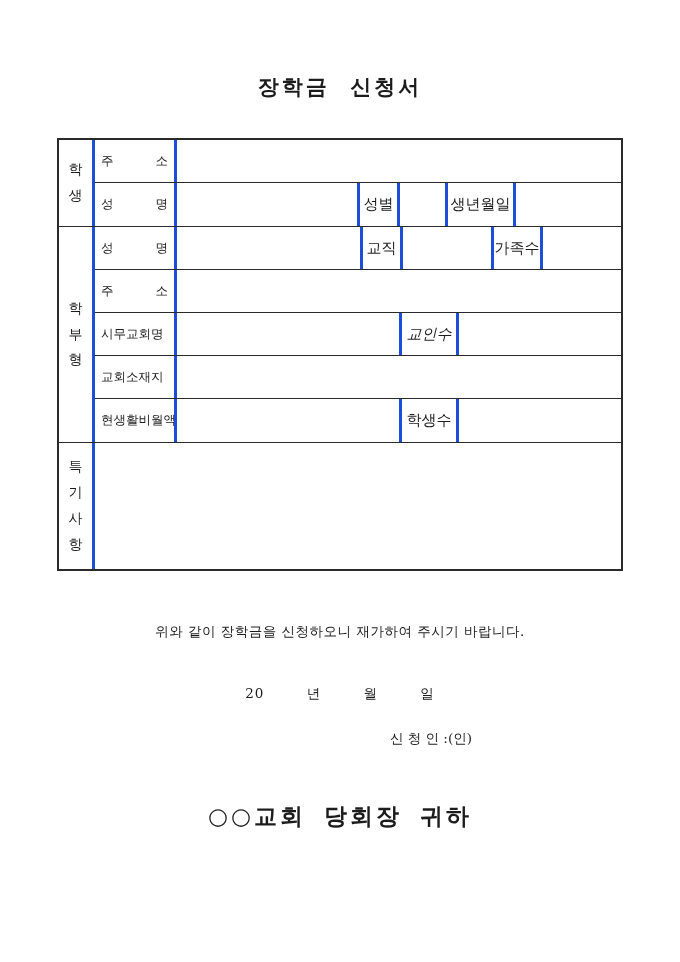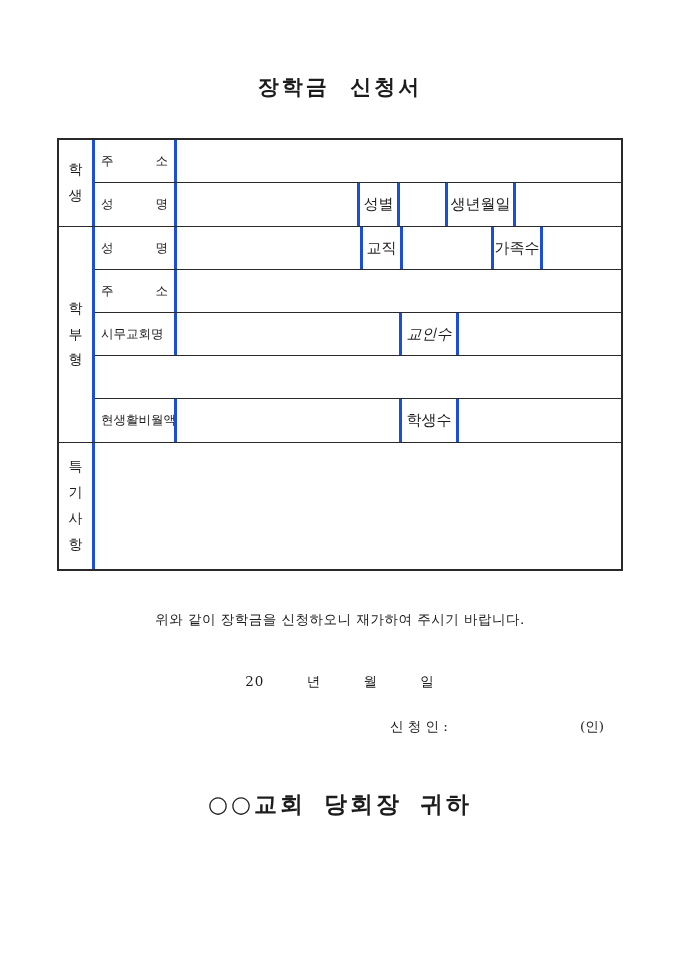--- a/index.html
+++ b/index.html
@@ -64,36 +64,35 @@
     justify-content: center;
     font-size: 15px;
     white-space: nowrap;
     padding: 0 2px;
   }
   .val { flex: 1; }
   .notes-area { height: 126px; }
 
   
   .statement {
-    margin-top: 40px;
+    margin-top: 52px;
     text-align: center;
     font-size: 13.5px;
     letter-spacing: 0.5px;
   }
   .date-line {
     margin-top: 44px;
     text-align: center;
     font-size: 13.5px;
     white-space: pre;
     letter-spacing: 1px;
   }
   .applicant-line {
     margin-top: 27px;
     display: flex;
-    justify-content: space-between;
     padding-left: 390px;
     padding-right: 76px;
     font-size: 13.5px;
     white-space: pre;
   }
   .recipient {
     margin-top: 53px;
     text-align: center;
     font-size: 23px;
     font-weight: bold;
@@ -146,20 +145,21 @@
           <div class="cell lab">주 소</div>
           <div class="cell val"></div>
         </div>
         <div class="row">
           <div class="cell lab">시무교회명</div>
           <div class="cell val" style="flex:0 0 225px;"></div>
           <div class="cell slab" style="flex:0 0 57px;font-style:italic;">교인수</div>
           <div class="cell val"></div>
         </div>
         <div class="row">
+          <div class="cell lab">교회소재지</div>
           <div class="cell val"></div>
         </div>
         <div class="row">
           <div class="cell lab">현생활비월액</div>
           <div class="cell val" style="flex:0 0 225px;"></div>
           <div class="cell slab" style="flex:0 0 57px;">학생수</div>
           <div class="cell val"></div>
         </div>
       </div>
     </div>

